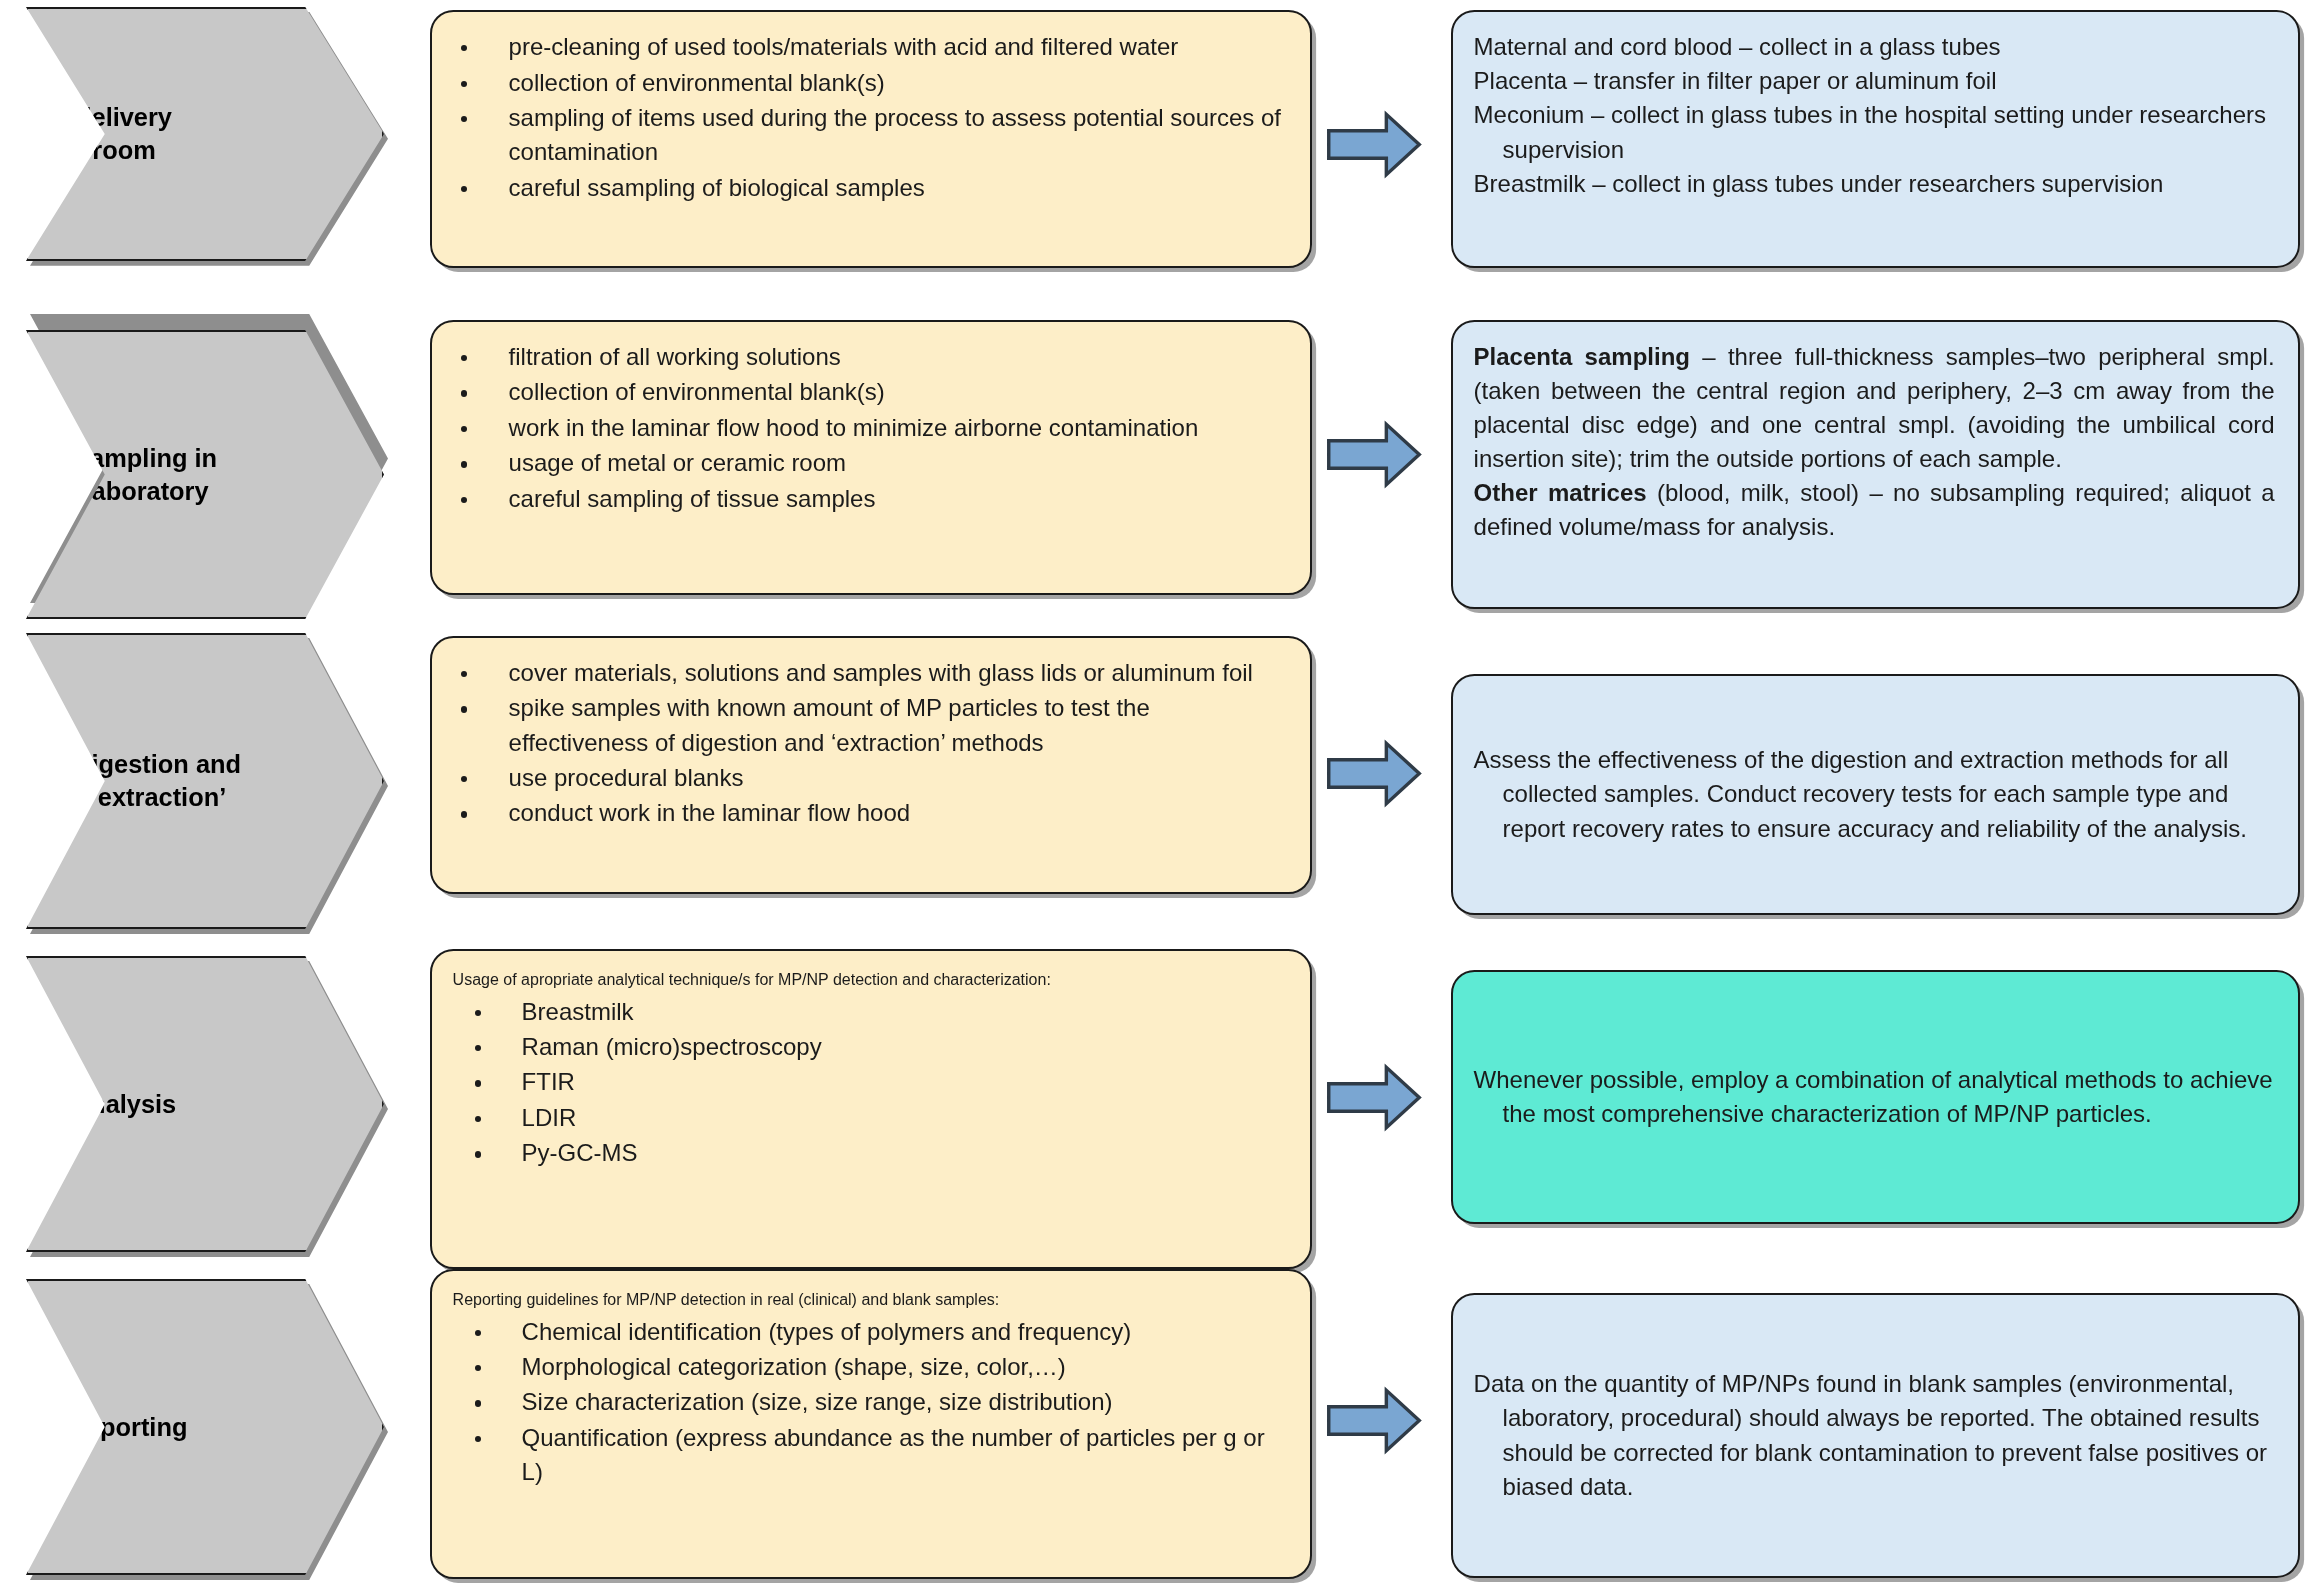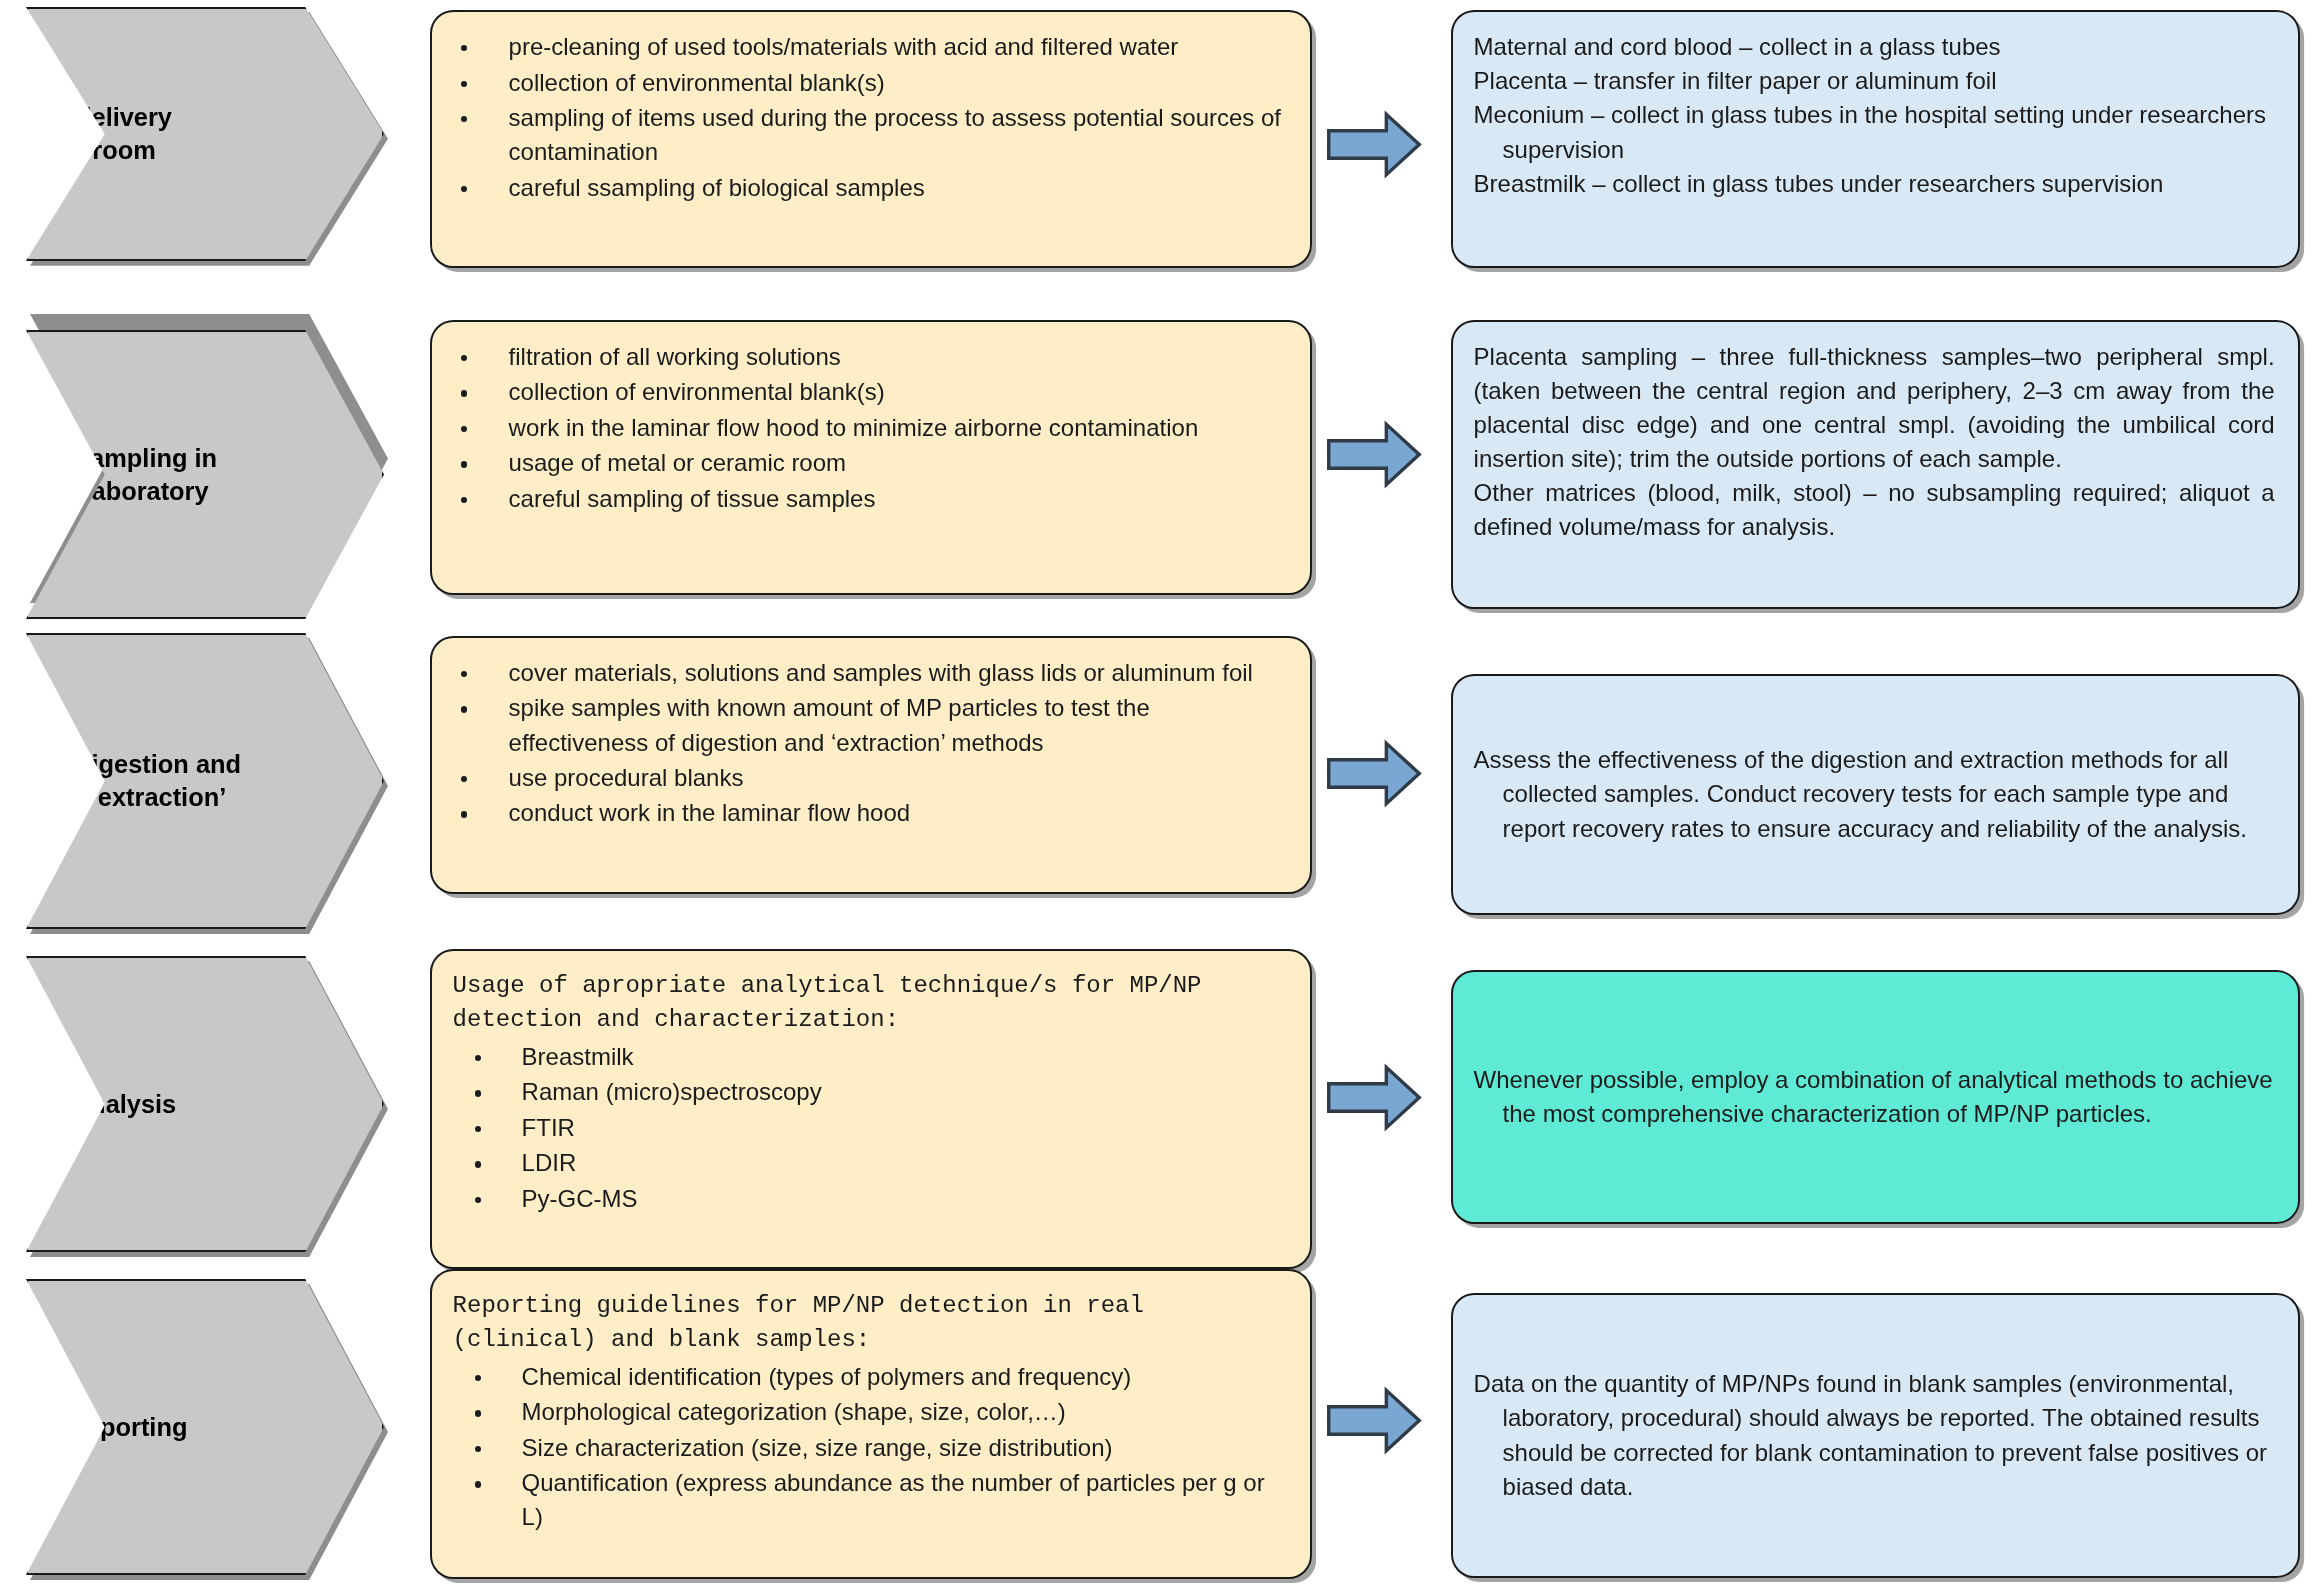--- a/index.html
+++ b/index.html
@@ -60,24 +60,24 @@
   .box-inner { padding: 18px 23.4px 18px 20.6px; }
 
   
   .para {
     font-size: 24px;
     line-height: 1.42;
     color: #1b1b1b;
   }
   .para.justify { text-align: justify; text-justify: inter-word; }
   .para + .para { margin-top: 0; }
-  .para b { font-weight: normal; }
+  .para b { font-weight: bold; }
   .hang { padding-left: 29px; text-indent: -29px; }
 
-  .intro { font-size: 24px; line-height: 1.42; color: #1b1b1b; margin-bottom: 2.8px; font-family: Liberation Mono, monospace; }
+  .intro { font-size: 16px; line-height: 1.42; color: #1b1b1b; margin-bottom: 2.8px; }
 
   
   ul.bullets { list-style: none; }
   ul.bullets li {
     position: relative;
     font-size: 24px;
     line-height: 1.42;
     color: #1b1b1b;
     padding-left: 56px;
     margin-bottom: 1.4px;

